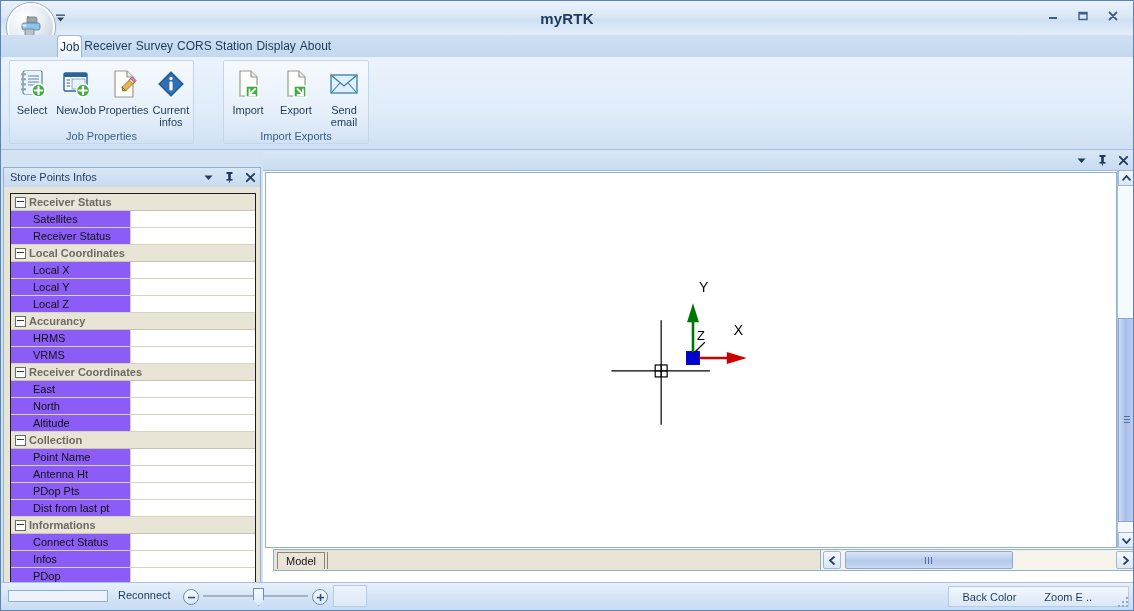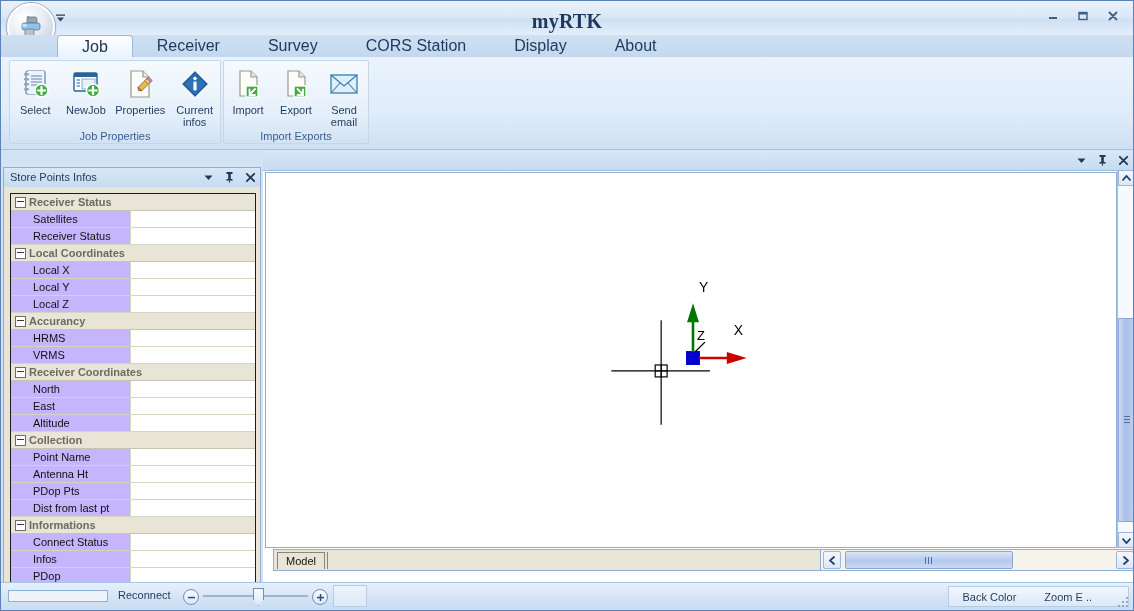--- a/index.html
+++ b/index.html
@@ -20,23 +20,22 @@
 
   
   .titlebar {
     position: absolute; left: 0; top: 0; width: 1132px; height: 34px;
     background: linear-gradient(to bottom, #eaf2fb 0%, #dbe8f7 45%, #cfe0f3 55%, #e4eefa 100%);
     border-bottom: 1px solid #b9cfe6;
   }
   .title-text {
     position: absolute; left: 0; top: 9px; width: 1132px;
     text-align: center;
-    font-size: 20px; color: #1e395b; font-weight: bold;
+    font-size: 15px; color: #1e395b; font-weight: bold;
     letter-spacing: .2px;
-    font-family: Liberation Serif, serif;
   }
   .winbtns { position: absolute; right: 6px; top: 5px; display: flex; gap: 2px; }
   .winbtn {
     width: 28px; height: 19px;
     display: flex; align-items: center; justify-content: center;
     color: #2a4d77; font-size: 13px;
   }
   .winbtn svg { display:block; }
 
   
@@ -57,22 +56,22 @@
     color:#33455c; font-size: 9px;
   }
 
   
   .tabstrip {
     position: absolute; left: 0; top: 34px; width: 1132px; height: 22px;
     background: linear-gradient(to bottom,#cfe0f2 0%, #c3d8ef 100%);
   }
   .tabs { position:absolute; left: 56px; top: 0; display:flex; height: 22px; }
   .tab {
-    height: 22px; line-height: 22px; padding: 0 24px;
-    font-size: 16px; color: #1e395b; cursor: default;
+    height: 22px; line-height: 22px; padding: 0 2px;
+    font-size: 12px; color: #1e395b; cursor: default;
     border-top-left-radius: 4px; border-top-right-radius: 4px;
   }
   .tab.active {
     background: linear-gradient(to bottom,#ffffff 0%,#f2f8ff 60%,#e9f2fd 100%);
     border: 1px solid #9fb8d4; border-bottom: none;
     box-sizing: border-box;
     color: #16324f;
   }
 
   
@@ -148,21 +147,21 @@
     content:""; position:absolute; left:1px; right:1px; top:3px; height:1px; background:#3a3a3a;
   }
   .grow.group .gname {
     font-size: 11px; font-weight: bold; color: #6b6b63; line-height: 16px;
   }
   .grow.item { border-bottom: 1px solid #d8d4c4; }
   .grow.item .lname {
     width: 120px; padding-left: 22px; box-sizing: border-box;
     font-size: 11px; color: #111; line-height: 16px;
     border-right: 1px solid #d8d4c4;
-    background: #c4b5fd;
+    background: #8b5cf6;
     white-space: nowrap; overflow: hidden;
   }
   .grow.item .lval { flex: 1; background: #ffffff; font-size: 11px; line-height: 16px; padding-left: 3px; }
 
   
   .docpanel {
     position: absolute; left: 262px; top: 150px; width: 870px; height: 432px;
     background: #ffffff;
     box-sizing: border-box;
   }
@@ -337,21 +336,21 @@
       <div class="tab"><span>Receiver</span></div>
       <div class="tab"><span>Survey</span></div>
       <div class="tab"><span>CORS Station</span></div>
       <div class="tab"><span>Display</span></div>
       <div class="tab"><span>About</span></div>
     </div>
   </div>
 
   <div class="ribbon">
 
-    <div class="rgroup" style="left:8px; width:212px;">
+    <div class="rgroup" style="left:8px; width:185px;">
       <div class="ritems">
         <div class="ritem">
           <div class="ico">
             <svg width="32" height="32" viewBox="0 0 32 32">
               <rect x="7" y="3" width="19" height="23" rx="1.5" fill="#ffffff" stroke="#5f7f9e" stroke-width="1.2"></rect>
               <rect x="9" y="3" width="16" height="23" fill="#eaf4fb"></rect>
               <g stroke="#6f8fae" stroke-width="1.1">
                 <line x1="12" y1="8" x2="23" y2="8"></line>
                   <line x1="12" y1="11" x2="23" y2="11"></line>
                 <line x1="12" y1="14" x2="23" y2="14"></line>
@@ -537,25 +536,25 @@
           <div class="lval"></div>
         </div>
 
         <div class="grow group">
           <div class="expander">
               <div class="expander-box"></div>
             </div>
           <div class="gname">Receiver Coordinates</div>
         </div>
         <div class="grow item">
+          <div class="lname">East</div>
+          <div class="lval"></div>
+        </div>
+        <div class="grow item">
           <div class="lname">North</div>
-          <div class="lval"></div>
-        </div>
-        <div class="grow item">
-          <div class="lname">East</div>
           <div class="lval"></div>
         </div>
         <div class="grow item">
           <div class="lname">Altitude</div>
           <div class="lval"></div>
         </div>
 
         <div class="grow group">
           <div class="expander">
               <div class="expander-box"></div>

